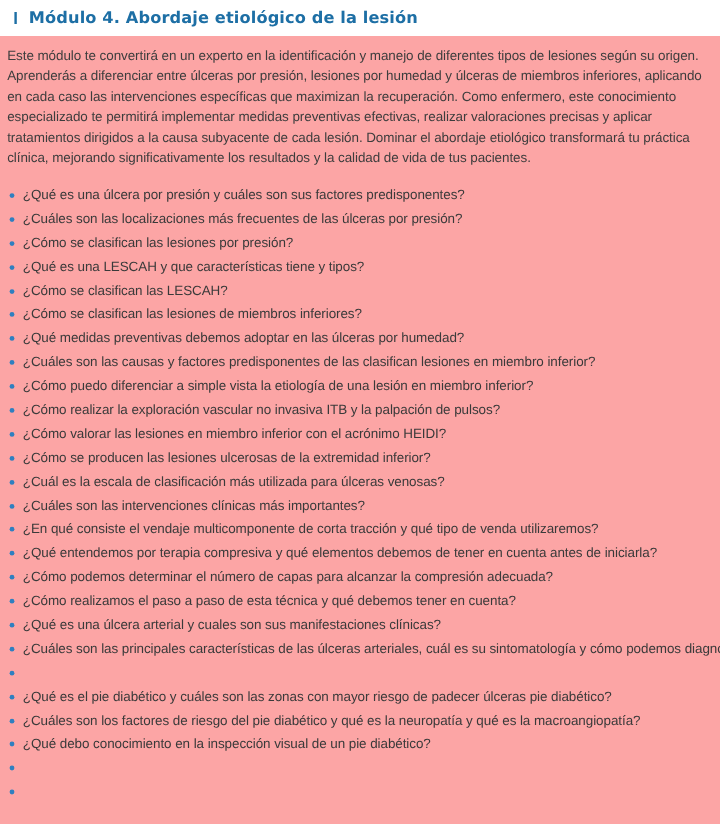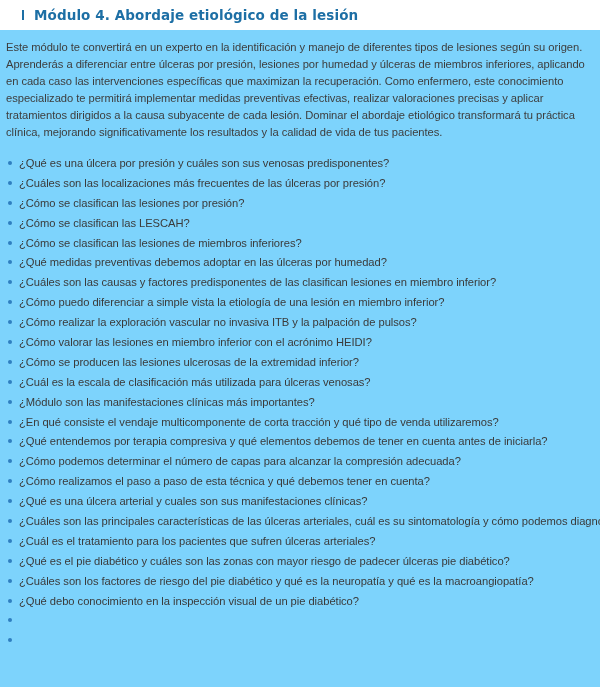--- a/index.html
+++ b/index.html
@@ -11,38 +11,38 @@
       width: 600px;
       height: 687px;
       overflow: hidden;
       font-family: "Liberation Sans", sans-serif;
       color: #3a3a3a;
     }
     .header {
       height: 30px;
       display: flex;
       align-items: center;
-      padding-left: 22px;
+      padding-left: 12px;
       background: #ffffff;
     }
     .header-bar {
       width: 2px;
       height: 10px;
       background: #1d6fa5;
       margin-right: 10px;
     }
     .header-title {
       font-family: "DejaVu Sans", sans-serif;
       font-weight: bold;
       font-size: 13.5px;
       color: #1d6fa5;
       letter-spacing: 0.1px;
     }
     .content {
-      background: #7dd3fc;
+      background: #fca5a5;
       padding: 9px 6px 0 6px;
       height: 648px;
     }
     .intro {
       font-size: 11.2px;
       line-height: 17px;
       color: #3d3d3d;
       margin: 0 0 12px 0;
       letter-spacing: -0.05px;
     }
@@ -75,29 +75,33 @@
 <div class="header">
   <span class="header-bar"></span>
   <h1 class="header-title" style="margin:0">Módulo 4. Abordaje etiológico de la lesión</h1>
 </div>
 
 <div class="content">
   <p class="intro">Este módulo te convertirá en un experto en la identificación y manejo de diferentes tipos de lesiones según su origen. Aprenderás a diferenciar entre úlceras por presión, lesiones por humedad y úlceras de miembros inferiores, aplicando en cada caso las intervenciones específicas que maximizan la recuperación. Como enfermero, este conocimiento especializado te permitirá implementar medidas preventivas efectivas, realizar valoraciones precisas y aplicar tratamientos dirigidos a la causa subyacente de cada lesión. Dominar el abordaje etiológico transformará tu práctica clínica, mejorando significativamente los resultados y la calidad de vida de tus pacientes.</p>
   <ul class="questions" id="questions">
       <li class="question">
         <span class="bullet"></span>
-        <span>¿Qué es una úlcera por presión y cuáles son sus venosas predisponentes?</span>
+        <span>¿Qué es una úlcera por presión y cuáles son sus factores predisponentes?</span>
       </li>
       <li class="question">
         <span class="bullet"></span>
         <span>¿Cuáles son las localizaciones más frecuentes de las úlceras por presión?</span>
       </li>
       <li class="question">
         <span class="bullet"></span>
         <span>¿Cómo se clasifican las lesiones por presión?</span>
+      </li>
+      <li class="question">
+        <span class="bullet"></span>
+        <span>¿Qué es una LESCAH y que características tiene y tipos?</span>
       </li>
       <li class="question">
         <span class="bullet"></span>
         <span>¿Cómo se clasifican las LESCAH?</span>
       </li>
       <li class="question">
         <span class="bullet"></span>
         <span>¿Cómo se clasifican las lesiones de miembros inferiores?</span>
       </li>
       <li class="question">
@@ -123,21 +127,21 @@
       <li class="question">
         <span class="bullet"></span>
         <span>¿Cómo se producen las lesiones ulcerosas de la extremidad inferior?</span>
       </li>
       <li class="question">
         <span class="bullet"></span>
         <span>¿Cuál es la escala de clasificación más utilizada para úlceras venosas?</span>
       </li>
       <li class="question">
         <span class="bullet"></span>
-        <span>¿Módulo son las manifestaciones clínicas más importantes?</span>
+        <span>¿Cuáles son las intervenciones clínicas más importantes?</span>
       </li>
       <li class="question">
         <span class="bullet"></span>
         <span>¿En qué consiste el vendaje multicomponente de corta tracción y qué tipo de venda utilizaremos?</span>
       </li>
       <li class="question">
         <span class="bullet"></span>
         <span>¿Qué entendemos por terapia compresiva y qué elementos debemos de tener en cuenta antes de iniciarla?</span>
       </li>
       <li class="question">
@@ -151,21 +155,20 @@
       <li class="question">
         <span class="bullet"></span>
         <span>¿Qué es una úlcera arterial y cuales son sus manifestaciones clínicas?</span>
       </li>
       <li class="question">
         <span class="bullet"></span>
         <span>¿Cuáles son las principales características de las úlceras arteriales, cuál es su sintomatología y cómo podemos diagnosticarlas?</span>
       </li>
       <li class="question">
         <span class="bullet"></span>
-        <span>¿Cuál es el tratamiento para los pacientes que sufren úlceras arteriales?</span>
       </li>
       <li class="question">
         <span class="bullet"></span>
         <span>¿Qué es el pie diabético y cuáles son las zonas con mayor riesgo de padecer úlceras pie diabético?</span>
       </li>
       <li class="question">
         <span class="bullet"></span>
         <span>¿Cuáles son los factores de riesgo del pie diabético y qué es la neuropatía y qué es la macroangiopatía?</span>
       </li>
       <li class="question">

